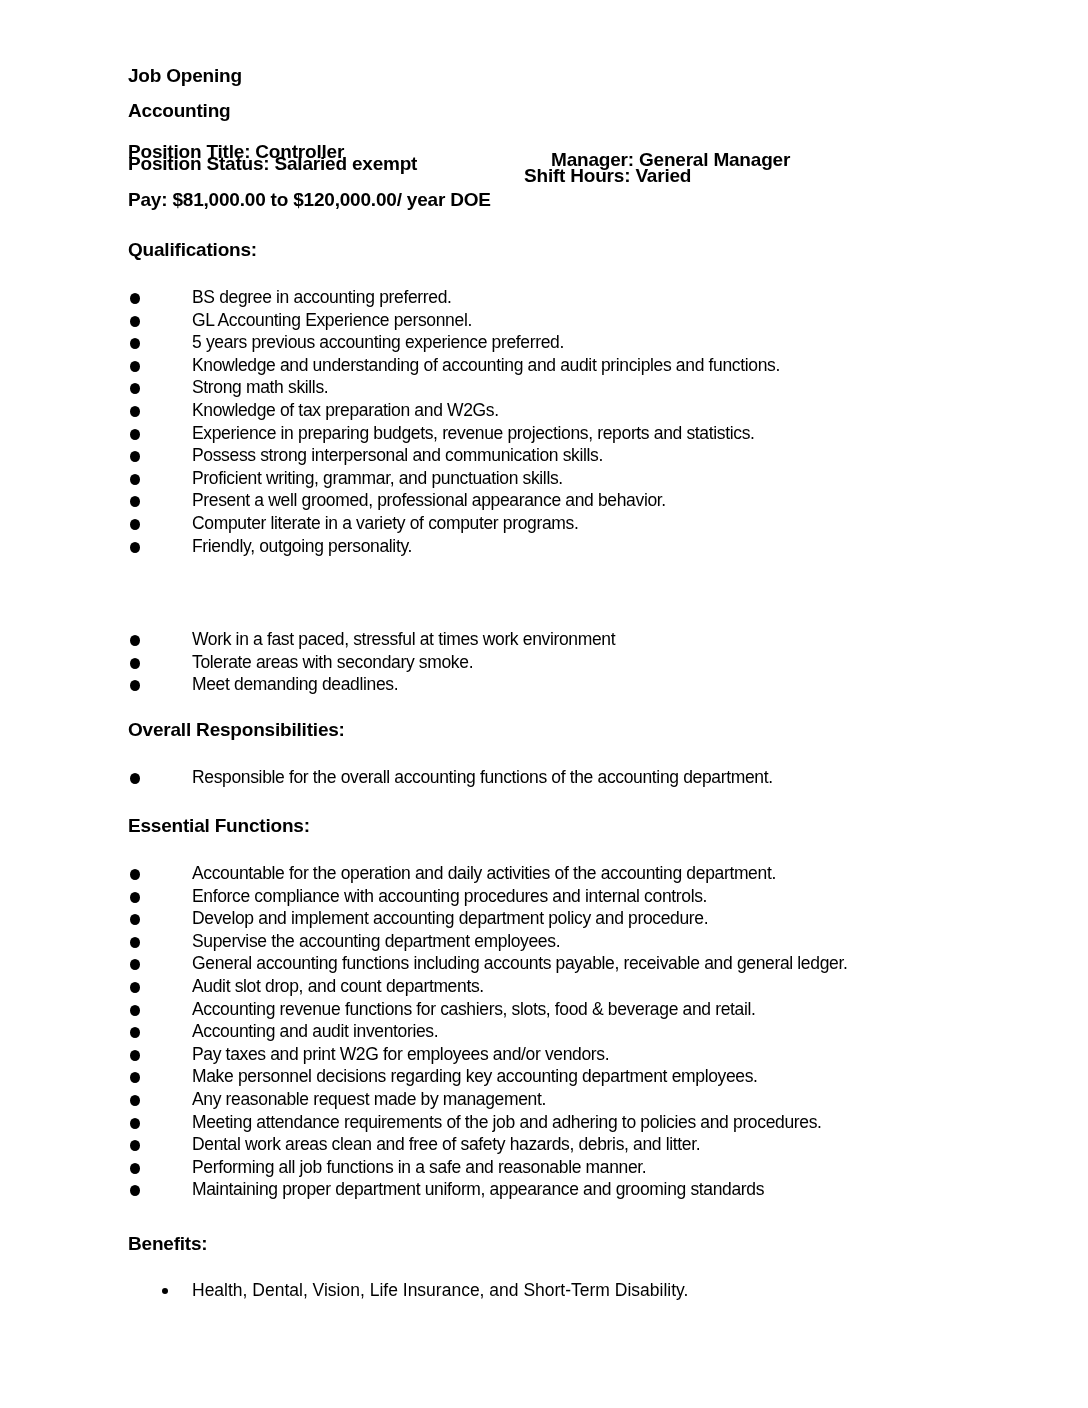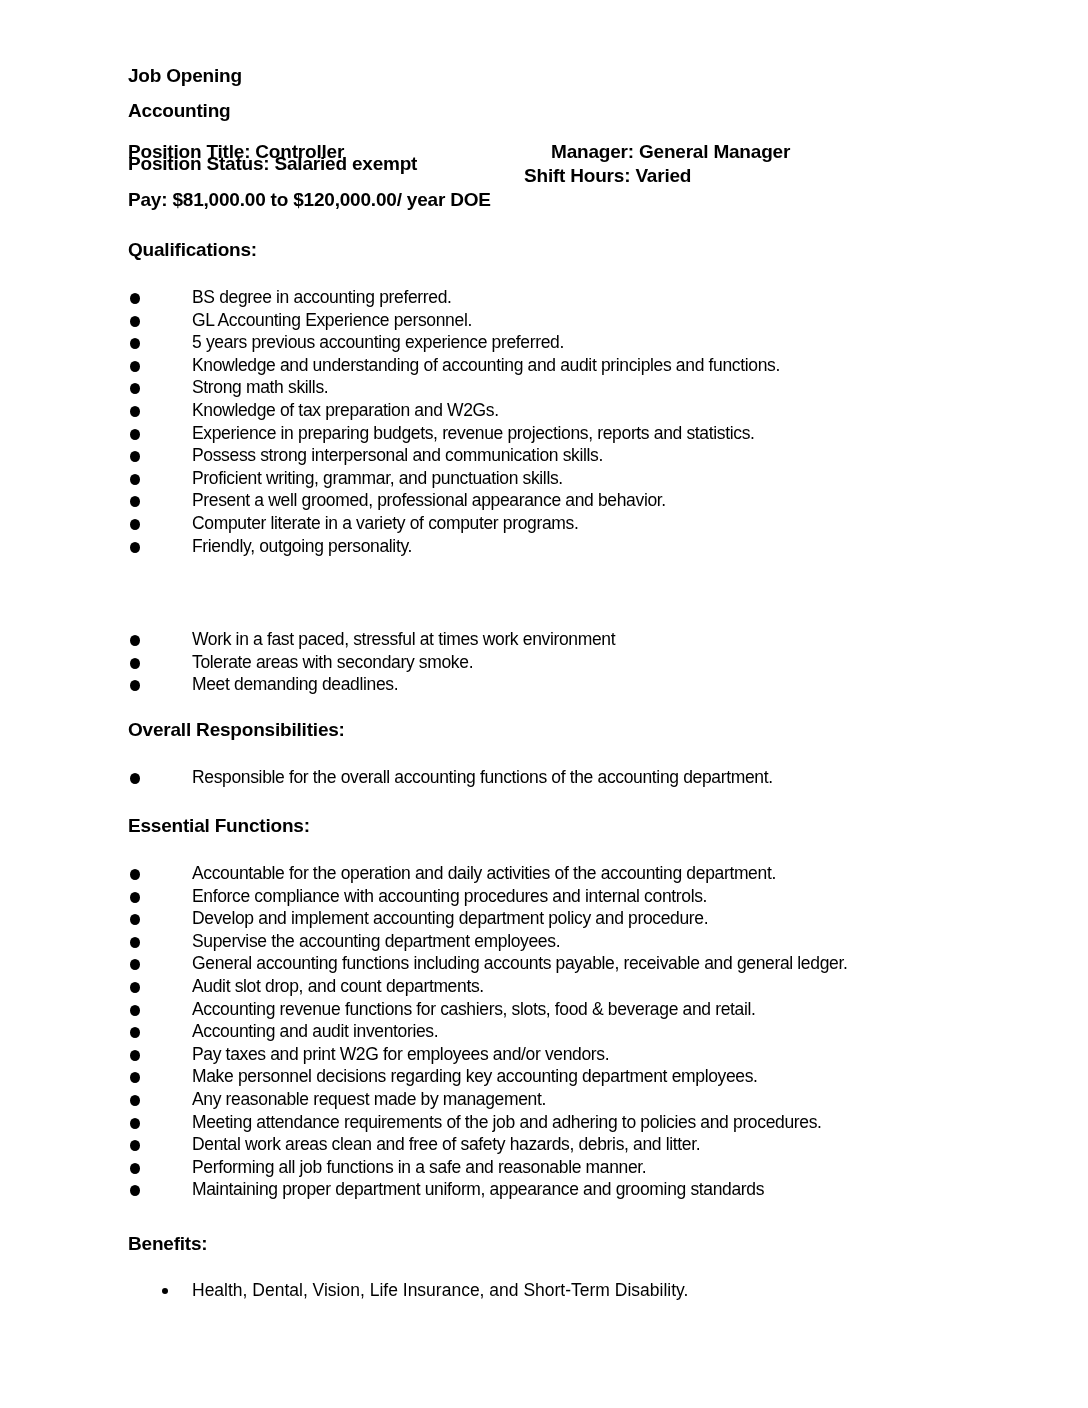--- a/index.html
+++ b/index.html
@@ -84,21 +84,21 @@
   </style>
 </head>
 <body>
 
 <div class="page">
 
   <div class="hdr-line bold" style="top:64px;">Job Opening</div>
   <div class="hdr-line bold" style="top:99px;">Accounting</div>
 
   <div class="hdr-line bold" style="top:140px;">Position Title: Controller</div>
-  <div class="hdr-right bold" style="top:140px; left:551px;">Manager: General Manager</div>
+  <div class="hdr-right bold" style="top:148px; left:551px;">Manager: General Manager</div>
 
   <div class="hdr-line bold" style="top:152px;">Position Status: Salaried exempt</div>
   <div class="hdr-right bold" style="top:164px; left:524px;">Shift Hours: Varied</div>
 
   <div class="hdr-line bold" style="top:188px;">Pay: $81,000.00 to $120,000.00/ year DOE</div>
 
   <div class="section-title bold" style="top:238px;">Qualifications:</div>
   <ul class="list" style="top:286px;">
     <li class="item">
         <span class="bullet"></span>

